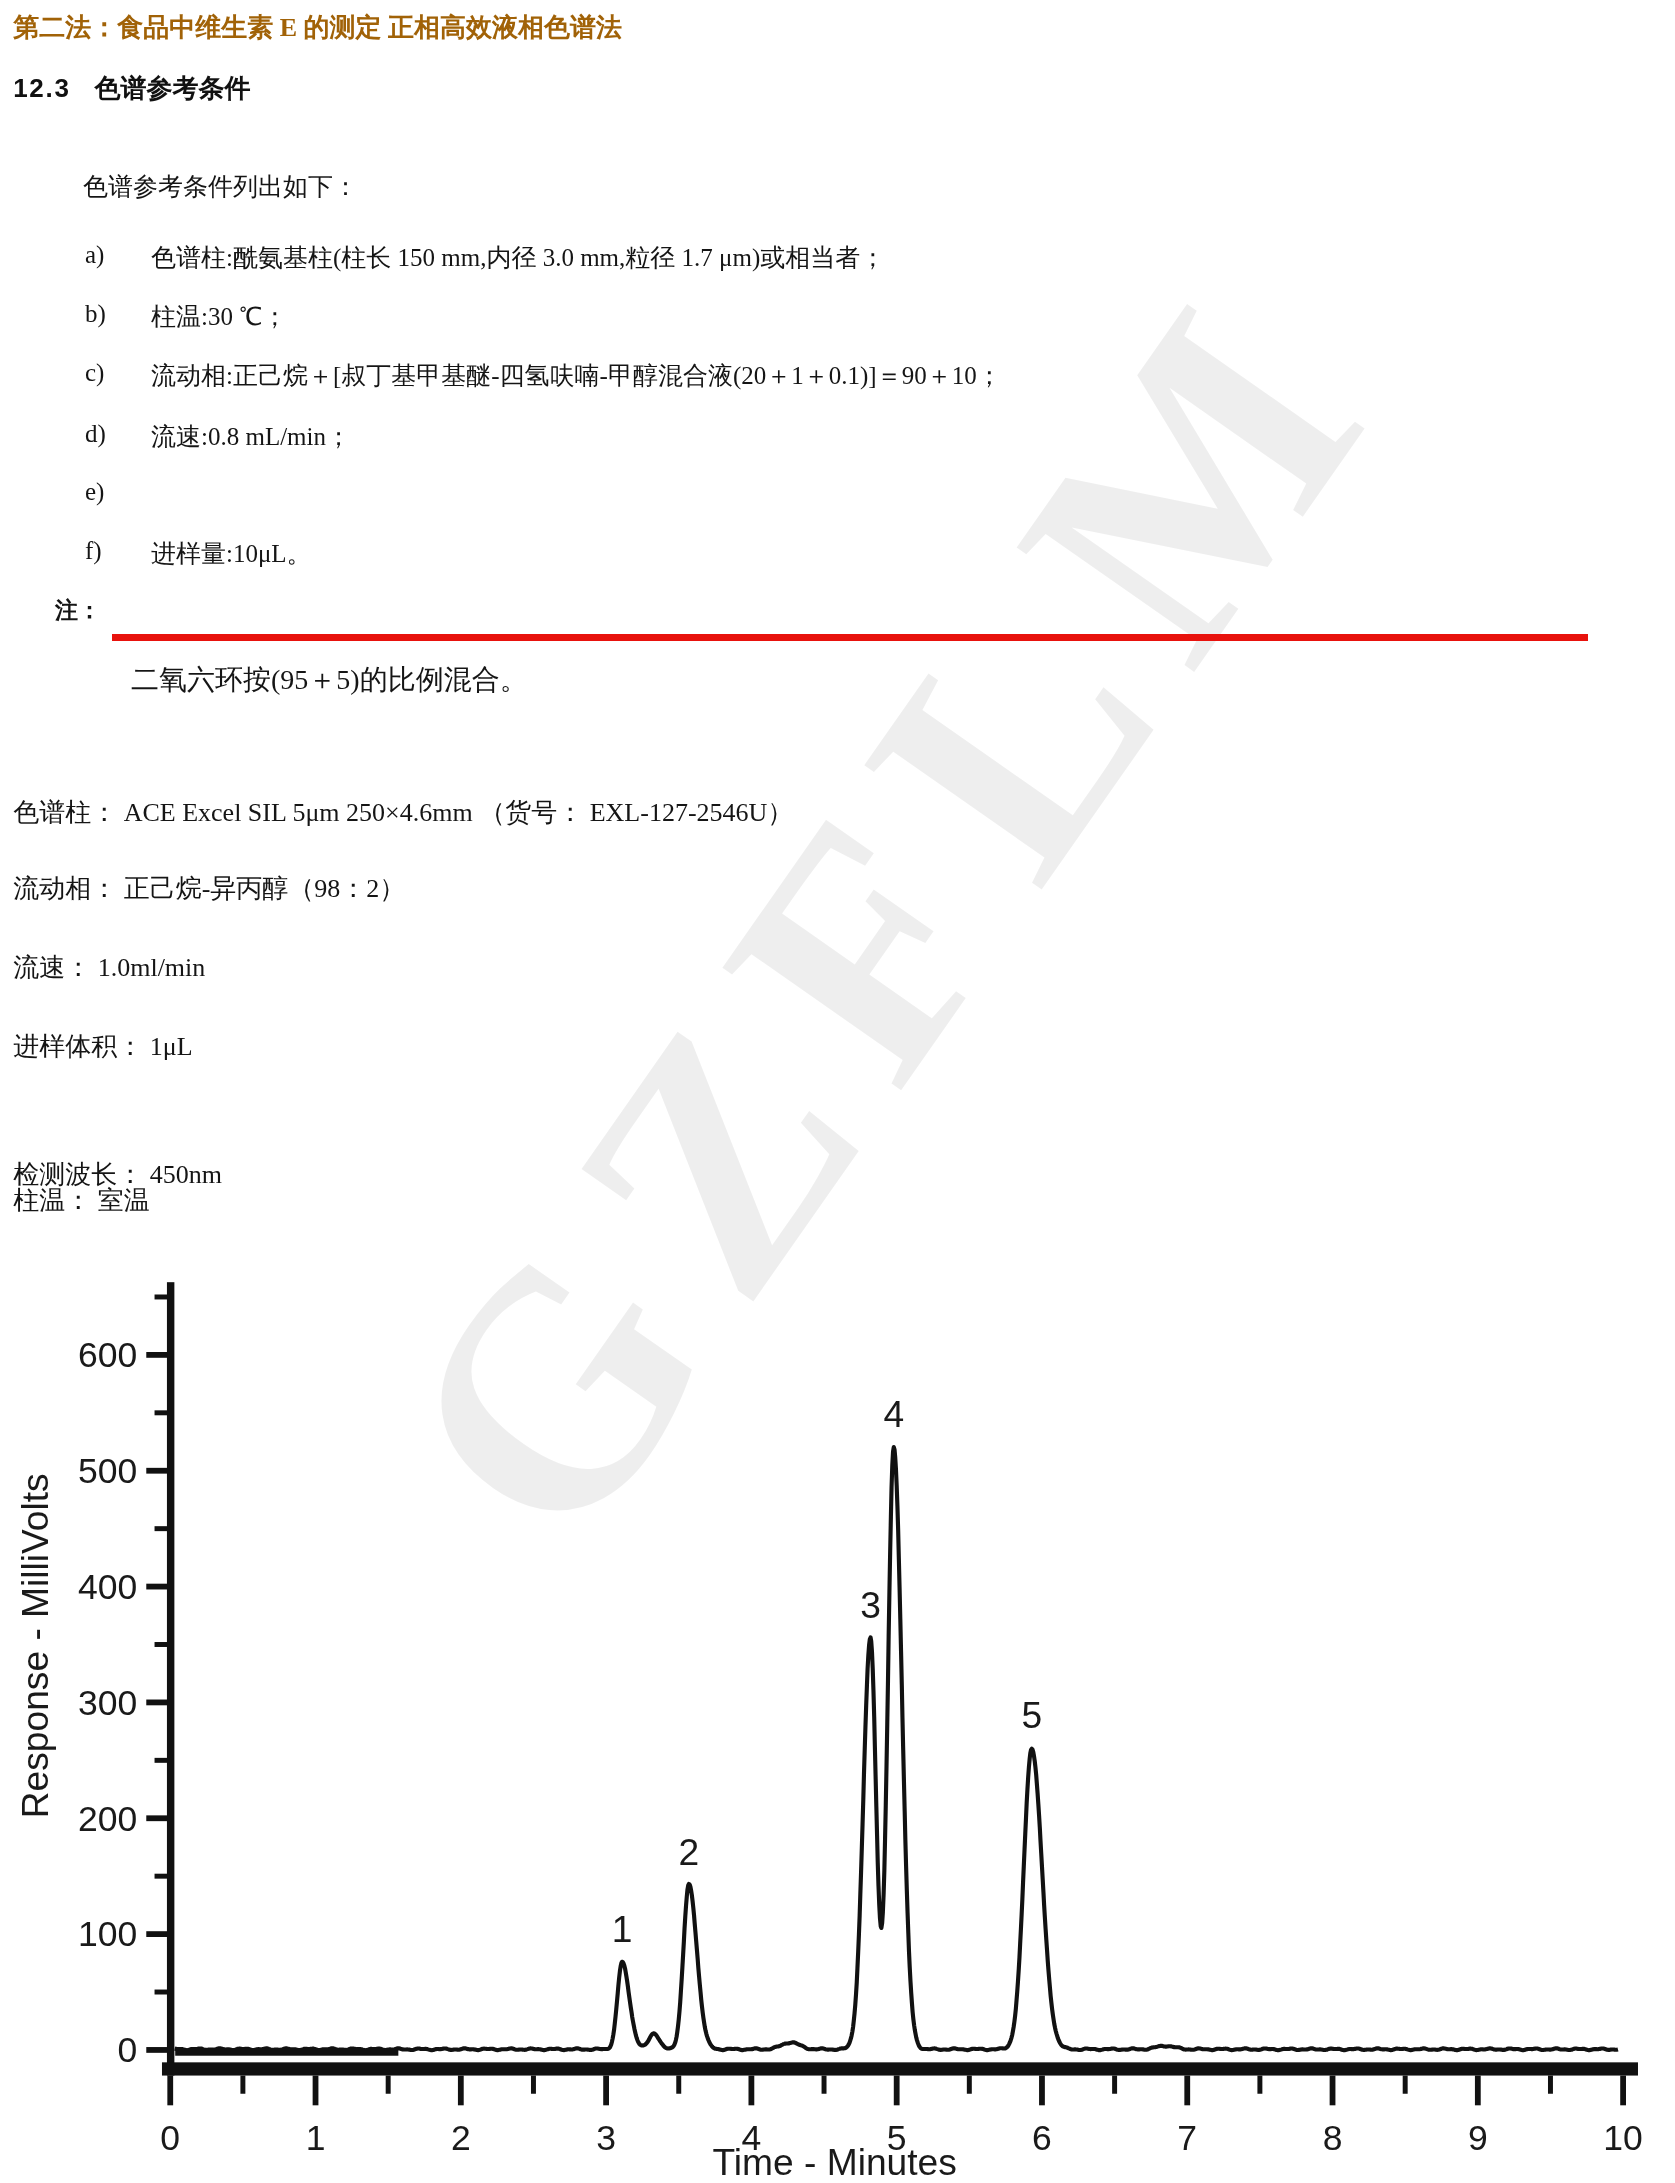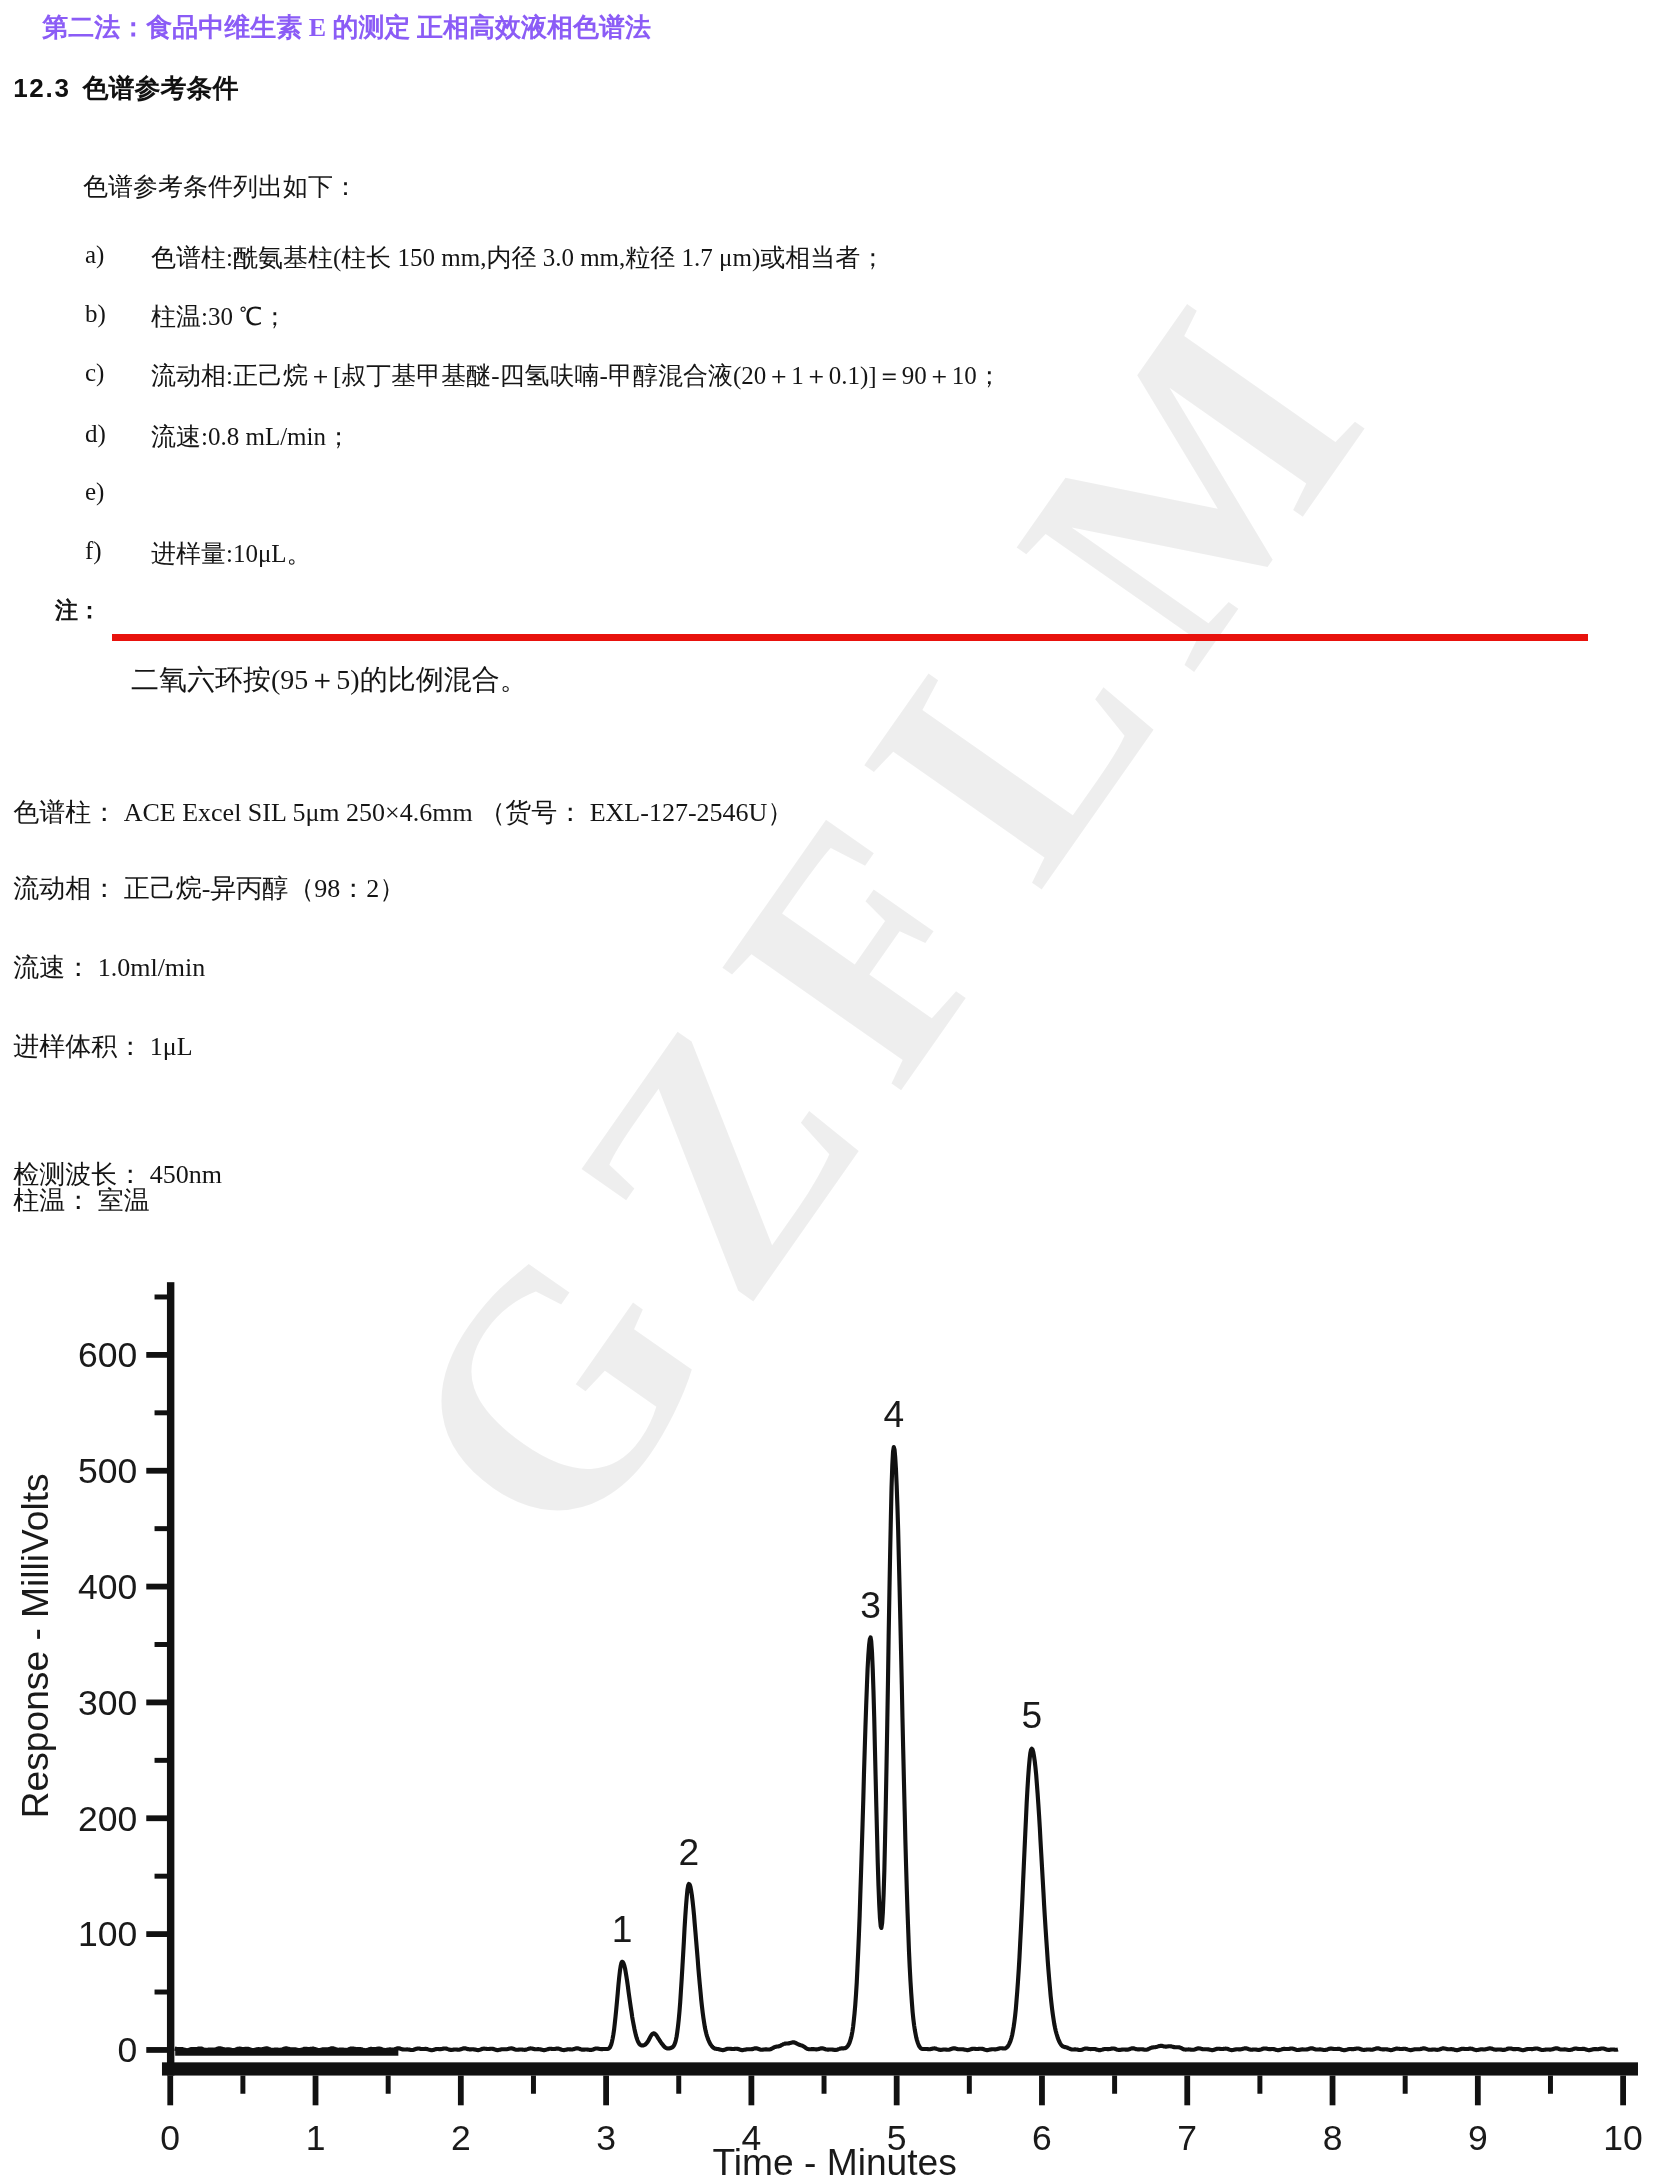--- a/index.html
+++ b/index.html
@@ -4,21 +4,21 @@
 <style>
   html,body{margin:0;padding:0;background:#ffffff;}
   #page{position:relative;width:1676px;height:2183px;background:#ffffff;overflow:hidden;
         font-family:"Liberation Serif",serif;color:#151515;}
   #watermark{position:absolute;left:892px;top:909px;transform:translate(-50%,-50%) rotate(-55deg);
         font-family:"Liberation Serif",serif;font-size:331px;letter-spacing:45px;white-space:nowrap;
         color:rgba(0,0,0,0.065);z-index:0;font-weight:bold;}
   .layer{position:absolute;z-index:1;}
   #doc-title{left:13.2px;top:10px;font-size:26px;font-weight:bold;}
   #section-heading{left:13.2px;top:71px;font-size:26px;font-weight:bold;color:#111;}
-  #section-heading .num{font-family:"Liberation Sans",sans-serif;letter-spacing:1.7px;margin-right:12px;font-weight:bold;}
+  #section-heading .num{font-family:"Liberation Sans",sans-serif;letter-spacing:1.7px;margin-right:24px;font-weight:bold;}
   #intro-line{left:83px;top:170px;font-size:25px;}
   .cond-row{position:absolute;left:85px;z-index:1;display:flex;font-size:25px;}
   .cond-marker{width:66px;flex:0 0 66px;}
   #note-label{left:55px;top:595px;font-size:23px;font-weight:bold;}
   #note-line1{left:112px;top:595px;font-size:23px;white-space:nowrap;}
   #note-underline{left:112px;top:634px;width:1476px;height:7.4px;z-index:1;}
   #note-line2{left:131px;top:661px;font-size:28px;}
   .param-row{position:absolute;left:13.2px;z-index:1;font-size:26px;white-space:nowrap;}
   #chart-wrap{left:0;top:1264px;width:1676px;height:919px;}
   #chart-svg{position:absolute;left:0;top:0;}
@@ -26,21 +26,21 @@
   .axis-label{font-family:"Liberation Sans",sans-serif;font-size:45px;fill:#1a1a1a;}
   .peak-label{font-family:"Liberation Sans",sans-serif;font-size:45px;fill:#1a1a1a;}
 </style>
 </head>
 <body>
 
 <div id="page">
 
   <div id="watermark">GZFLM</div>
 
-  <div id="doc-title" class="layer" style="color: #8b5cf6; margin-left: 29px;">第二法：食品中维生素 E 的测定  正相高效液相色谱法</div>
+  <div id="doc-title" class="layer" style="color: #a16207;">第二法：食品中维生素 E 的测定  正相高效液相色谱法</div>
 
   <div id="section-heading" class="layer">
     <span class="num">12.3</span><span>色谱参考条件</span>
   </div>
 
   <div id="intro-line" class="layer">色谱参考条件列出如下：</div>
 
   <div class="cond-row" style="top:241px">
     <span class="cond-marker">a)</span>
     <span>色谱柱:酰氨基柱(柱长 150 mm,内径 3.0 mm,粒径 1.7 μm)或相当者；</span>

